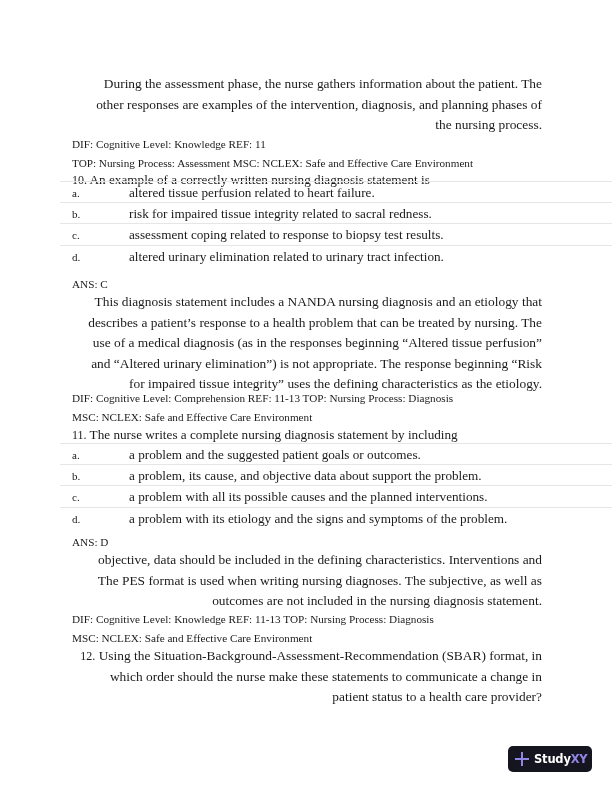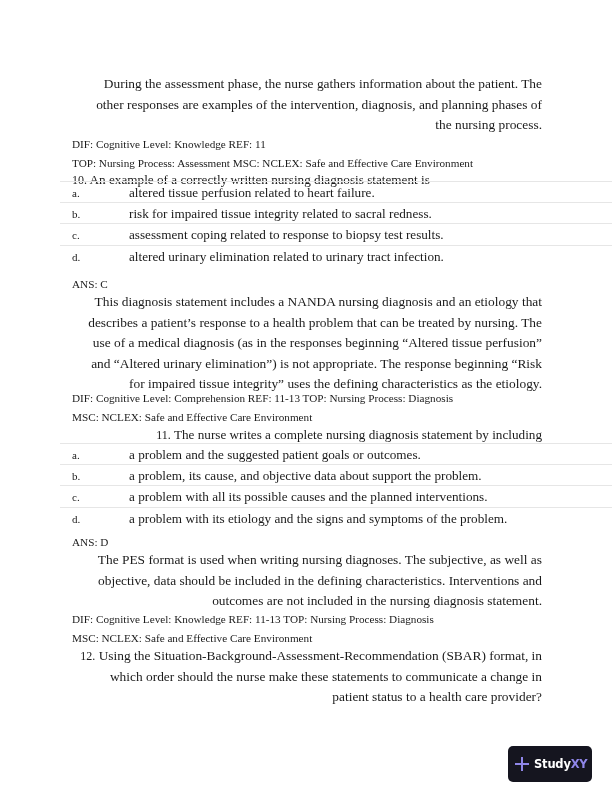--- a/index.html
+++ b/index.html
@@ -8,21 +8,21 @@
   .page { position: absolute; left: 0; top: 0; width: 612px; height: 792px; }
   .block { position: absolute; left: 72px; width: 470px; }
   .para { font-size: 13.4px; line-height: 20.5px; margin: 0; text-align: right; }
   .meta { font-size: 11.2px; line-height: 19px; margin: 0; }
   .q { font-size: 13.2px; line-height: 18px; margin: 0; }
   .q .num { font-size: 12px; }
   .opts { position: absolute; left: 60px; width: 552px; }
   .opt { position: relative; height: 21.2px; border-top: 1.5px solid #e6e6e6; box-sizing: border-box; }
   .opt .letter { position: absolute; left: 12px; top: 3px; font-size: 11px; line-height: 16px; }
   .opt .text { position: absolute; left: 69px; top: 2px; font-size: 13.2px; line-height: 17px; white-space: nowrap; }
-  .badge { position: absolute; left: 508px; top: 746px; width: 84px; height: 36px;
+  .badge { position: absolute; left: 508px; top: 746px; width: 84px; height: 26px;
            background: #15151f; border-radius: 5px; display: flex; align-items: center; }
   .badge .plus { position: relative; width: 14px; height: 14px; margin-left: 7px; }
   .badge .plus::before, .badge .plus::after { content: ""; position: absolute; background: #8f86e8; }
   .badge .plus::before { left: 6px; top: 0; width: 2px; height: 14px; }
   .badge .plus::after { left: 0; top: 6px; width: 14px; height: 2px; }
   .badge .brand { font-family: "DejaVu Sans", sans-serif; font-weight: bold; font-size: 11.5px; margin-left: 5px; letter-spacing: -0.2px; }
   .badge .b1 { color: #ffffff; }
   .badge .b2 { color: #8f86e8; }
 </style>
 </head>
@@ -69,21 +69,21 @@
     <p class="para">describes a patient’s response to a health problem that can be treated by nursing. The</p>
     <p class="para">use of a medical diagnosis (as in the responses beginning “Altered tissue perfusion”</p>
     <p class="para">and “Altered urinary elimination”) is not appropriate. The response beginning “Risk</p>
     <p class="para">for impaired tissue integrity” uses the defining characteristics as the etiology.</p>
   </div>
   <div class="block" style="top:389px;">
     <p class="meta">DIF: Cognitive Level: Comprehension REF: 11-13 TOP: Nursing Process: Diagnosis</p>
     <p class="meta">MSC: NCLEX: Safe and Effective Care Environment</p>
   </div>
 
-  <div class="block" style="top:426px;text-align:right;">
+  <div class="block" style="top:426px;">
     <p class="q"><span class="num">11.</span><span> The nurse writes a complete nursing diagnosis statement by including</span></p>
   </div>
   <div class="opts" style="top:443px;">
     <div class="opt">
       <span class="letter">a.</span>
       <span class="text">a problem and the suggested patient goals or outcomes.</span>
     </div>
     <div class="opt">
       <span class="letter">b.</span>
       <span class="text">a problem, its cause, and objective data about support the problem.</span>
@@ -94,22 +94,22 @@
     </div>
     <div class="opt">
       <span class="letter">d.</span>
       <span class="text">a problem with its etiology and the signs and symptoms of the problem.</span>
     </div>
   </div>
   <div class="block" style="top:533px;">
     <p class="meta">ANS: D</p>
   </div>
   <div class="block" style="top:550px;">
+    <p class="para">objective, data should be included in the defining characteristics. Interventions and</p>
     <p class="para">The PES format is used when writing nursing diagnoses. The subjective, as well as</p>
-    <p class="para">objective, data should be included in the defining characteristics. Interventions and</p>
     <p class="para">outcomes are not included in the nursing diagnosis statement.</p>
   </div>
   <div class="block" style="top:610px;">
     <p class="meta">DIF: Cognitive Level: Knowledge REF: 11-13 TOP: Nursing Process: Diagnosis</p>
     <p class="meta">MSC: NCLEX: Safe and Effective Care Environment</p>
   </div>
 
   <div class="block" style="top:646px;">
     <p class="para"><span class="num" style="font-size:12px;">12.</span><span> Using the Situation-Background-Assessment-Recommendation (SBAR) format, in</span></p>
     <p class="para">which order should the nurse make these statements to communicate a change in</p>

